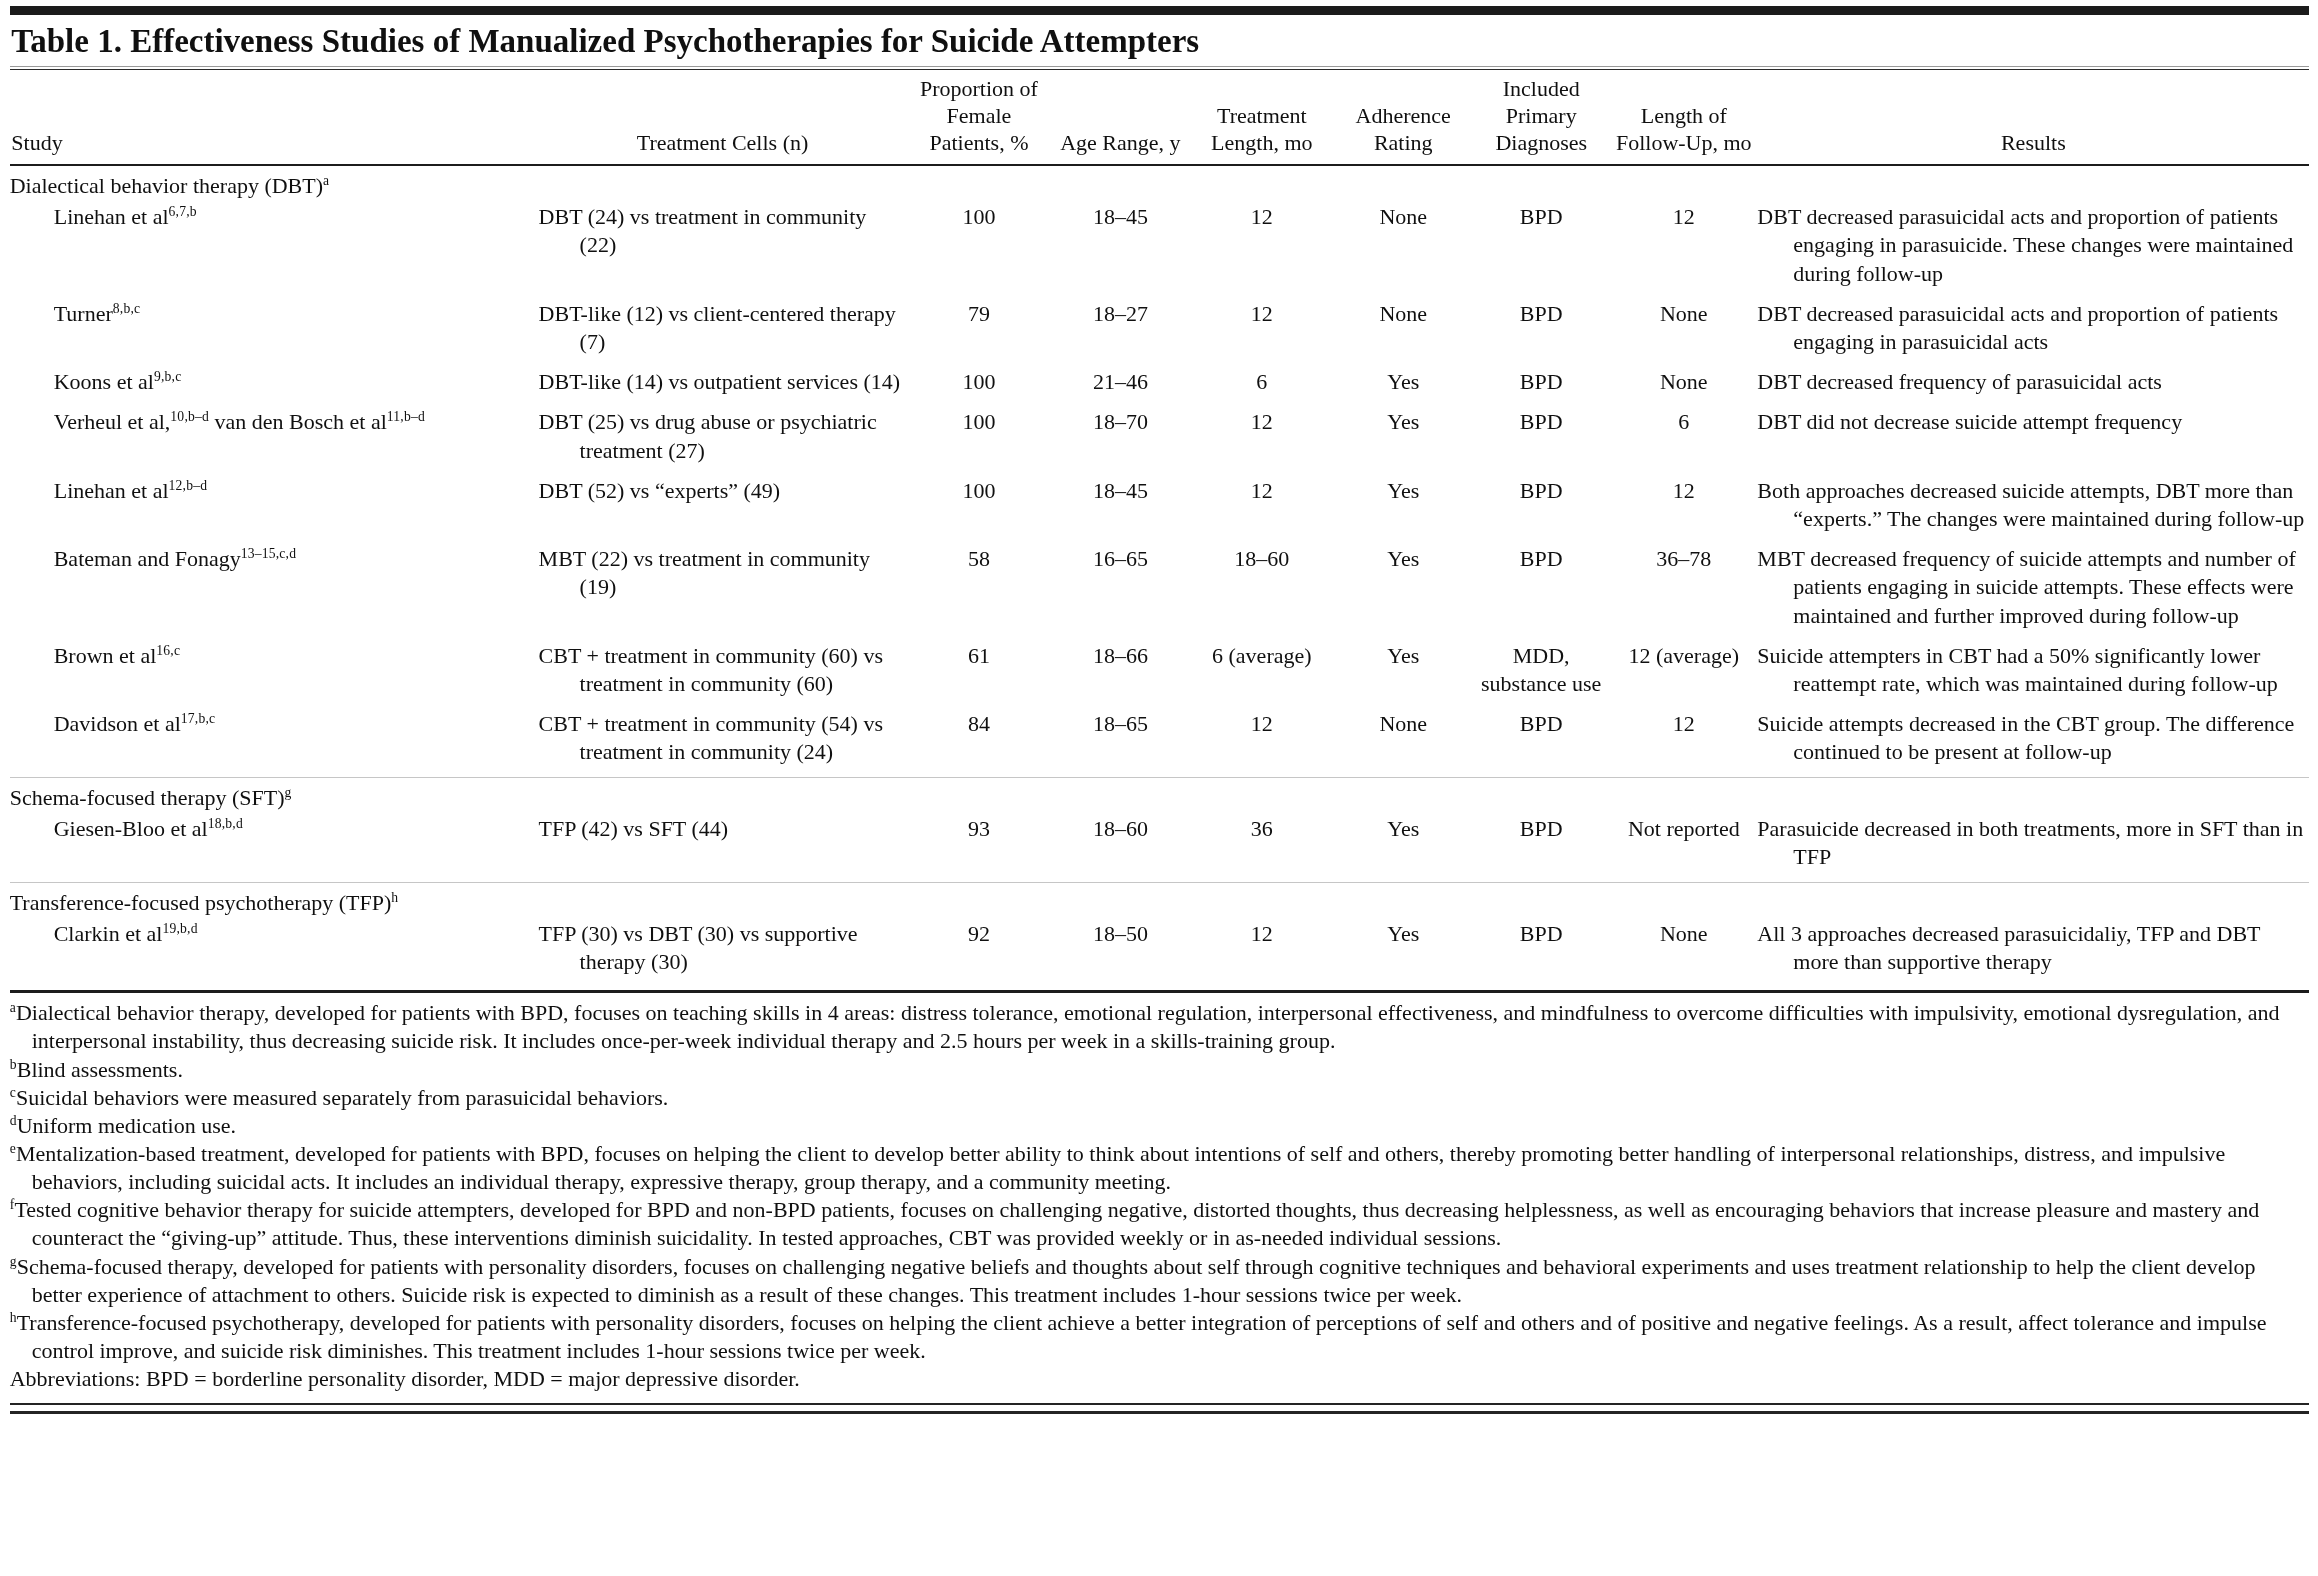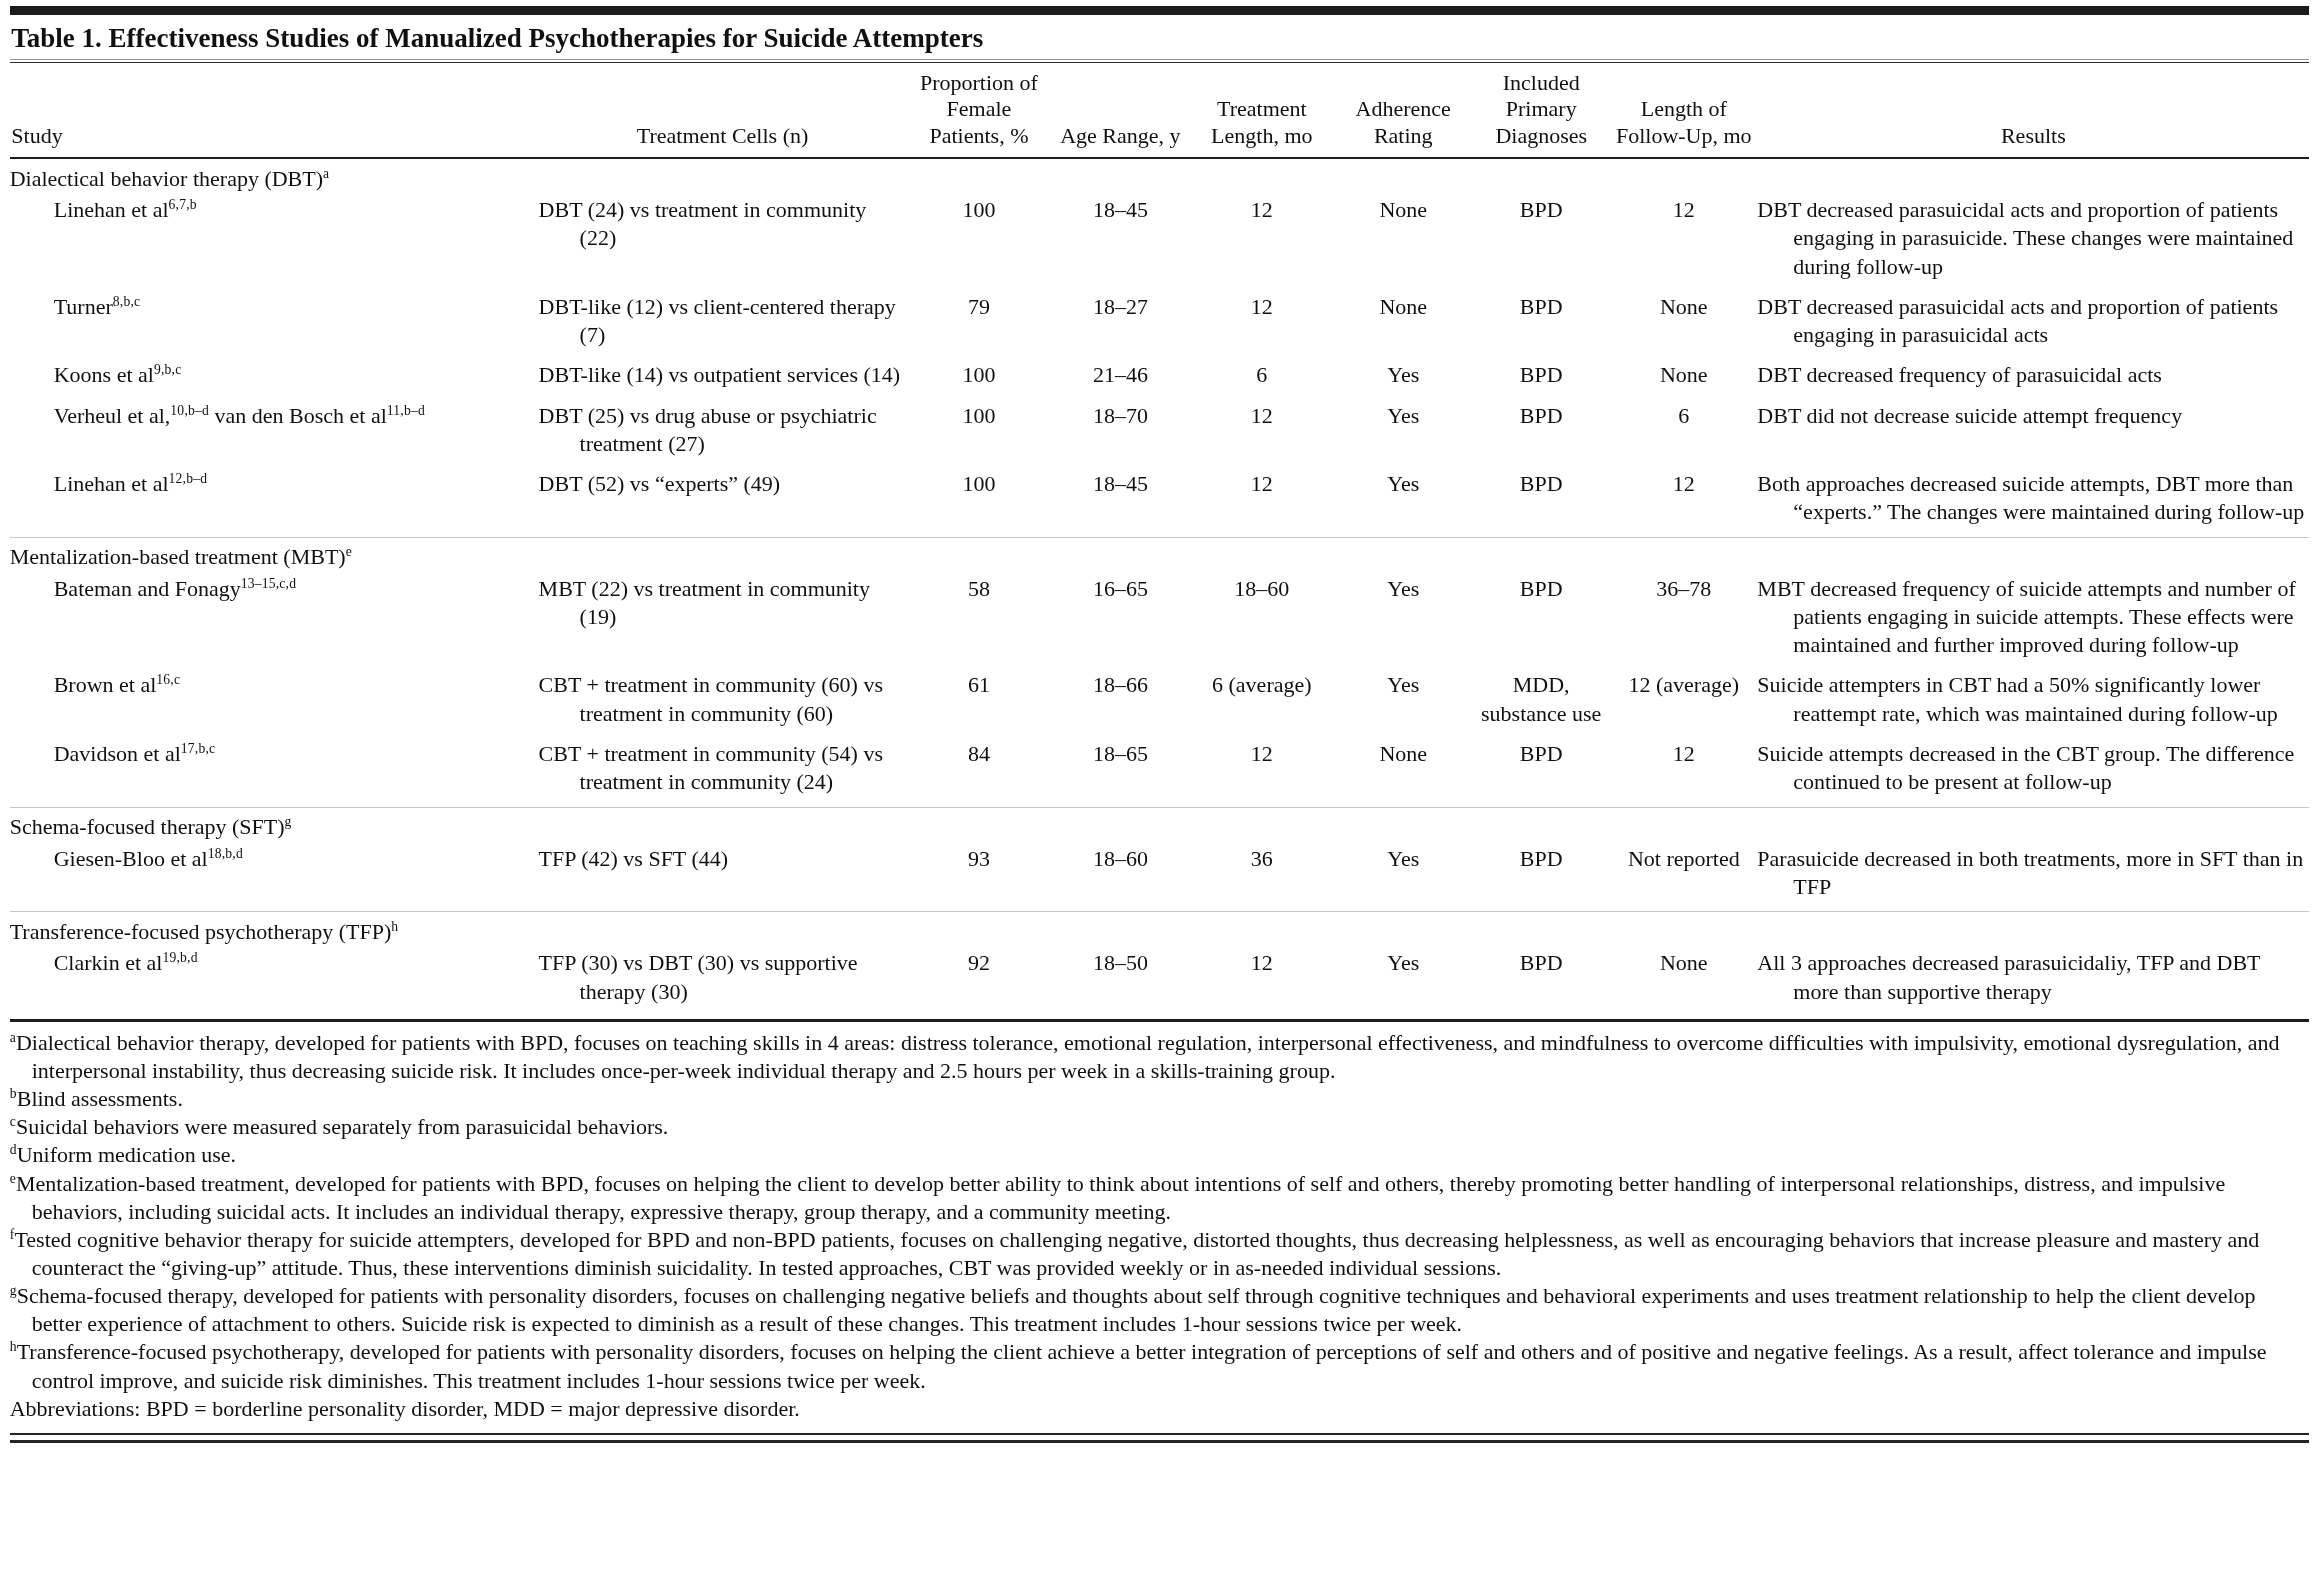--- a/index.html
+++ b/index.html
@@ -5,21 +5,21 @@
   html,body { margin:0; padding:0; background:#ffffff; }
   body {
     width:2319px; min-height:1576px;
     color:#101010;
     font-family:"Liberation Serif","DejaVu Serif",serif;
     font-size:22px; line-height:1.28;
   }
   .page { padding:0 9.7px; box-sizing:border-box; }
   .top-bar { height:9px; background:#1b1b1b; margin-top:5.7px; }
   .title {
-    font-size:27px; font-weight:bold; margin:8px 0 4.9px 1.6px; line-height:1.15;font-family:Liberation Serif, serif;
+    font-size:33px; font-weight:bold; margin:8px 0 4.9px 1.6px; line-height:1.15;font-family:Liberation Serif, serif;
   }
   .title-rule { border-top:0.8px solid #9a9a9a; border-bottom:1.6px solid #2b2b2b; height:2.4px; }
 
   table.study-table { width:100%; border-collapse:collapse; table-layout:fixed; }
   thead th {
     font-weight:normal; vertical-align:bottom; text-align:center;
     padding:6.5px 4.9px 7.3px 4.9px; line-height:1.22;
   }
   thead th.col-0 { text-align:left; padding-left:1.6px; }
   thead tr { border-bottom:2.4px solid #1c1c1c; }
@@ -124,23 +124,20 @@
           <td class="study-cell"><span>Linehan et al</span><sup>12,b–d</sup></td>
           <td class="hang">DBT (52) vs “experts” (49)</td>
           <td class="num">100</td>
           <td class="num">18–45</td>
           <td class="num">12</td>
           <td class="num">Yes</td>
           <td class="num">BPD</td>
           <td class="num">12</td>
           <td class="results-cell">Both approaches decreased suicide attempts, DBT more than “experts.” The changes were maintained during follow-up</td>
         </tr>
-        <tr class="section-row later">
-          <td colspan="9"><span>Mentalization-based treatment (MBT)</span><sup>e</sup></td>
-        </tr>
         <tr>
           <td class="study-cell"><span>Bateman and Fonagy</span><sup>13–15,c,d</sup></td>
           <td class="hang">MBT (22) vs treatment in community (19)</td>
           <td class="num">58</td>
           <td class="num">16–65</td>
           <td class="num">18–60</td>
           <td class="num">Yes</td>
           <td class="num">BPD</td>
           <td class="num">36–78</td>
           <td class="results-cell">MBT decreased frequency of suicide attempts and number of patients engaging in suicide attempts. These effects were maintained and further improved during follow-up</td>

